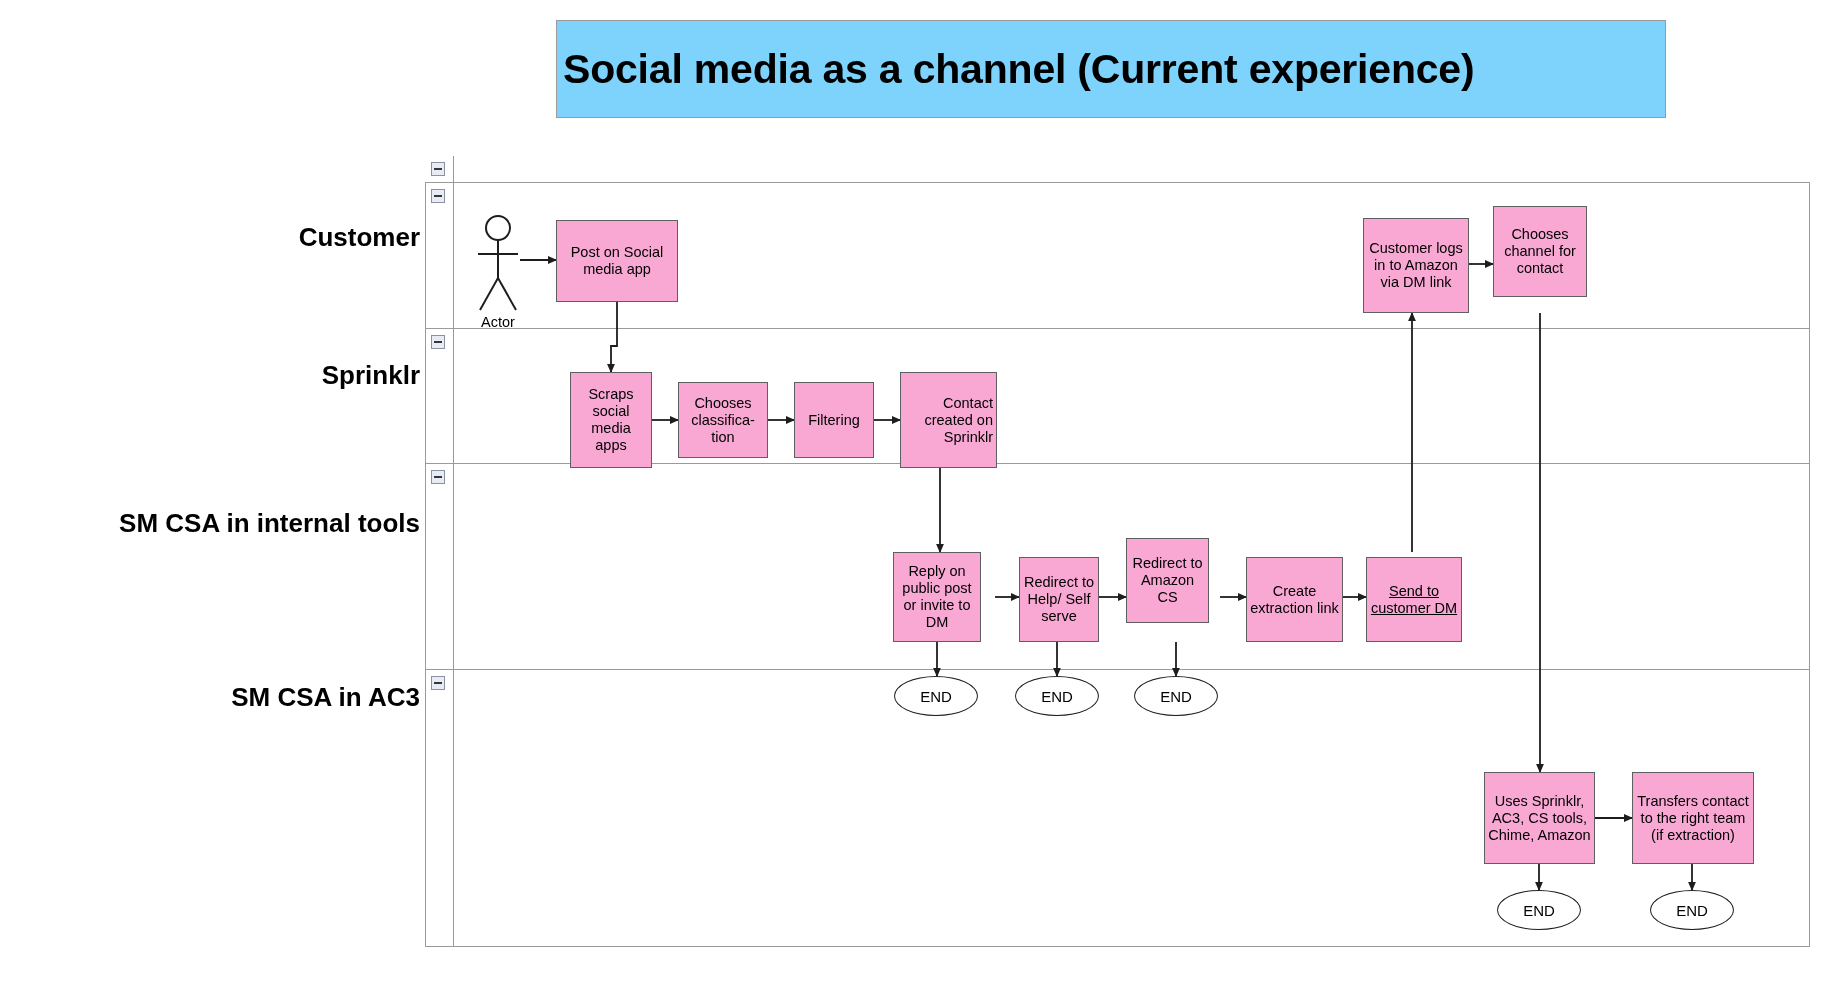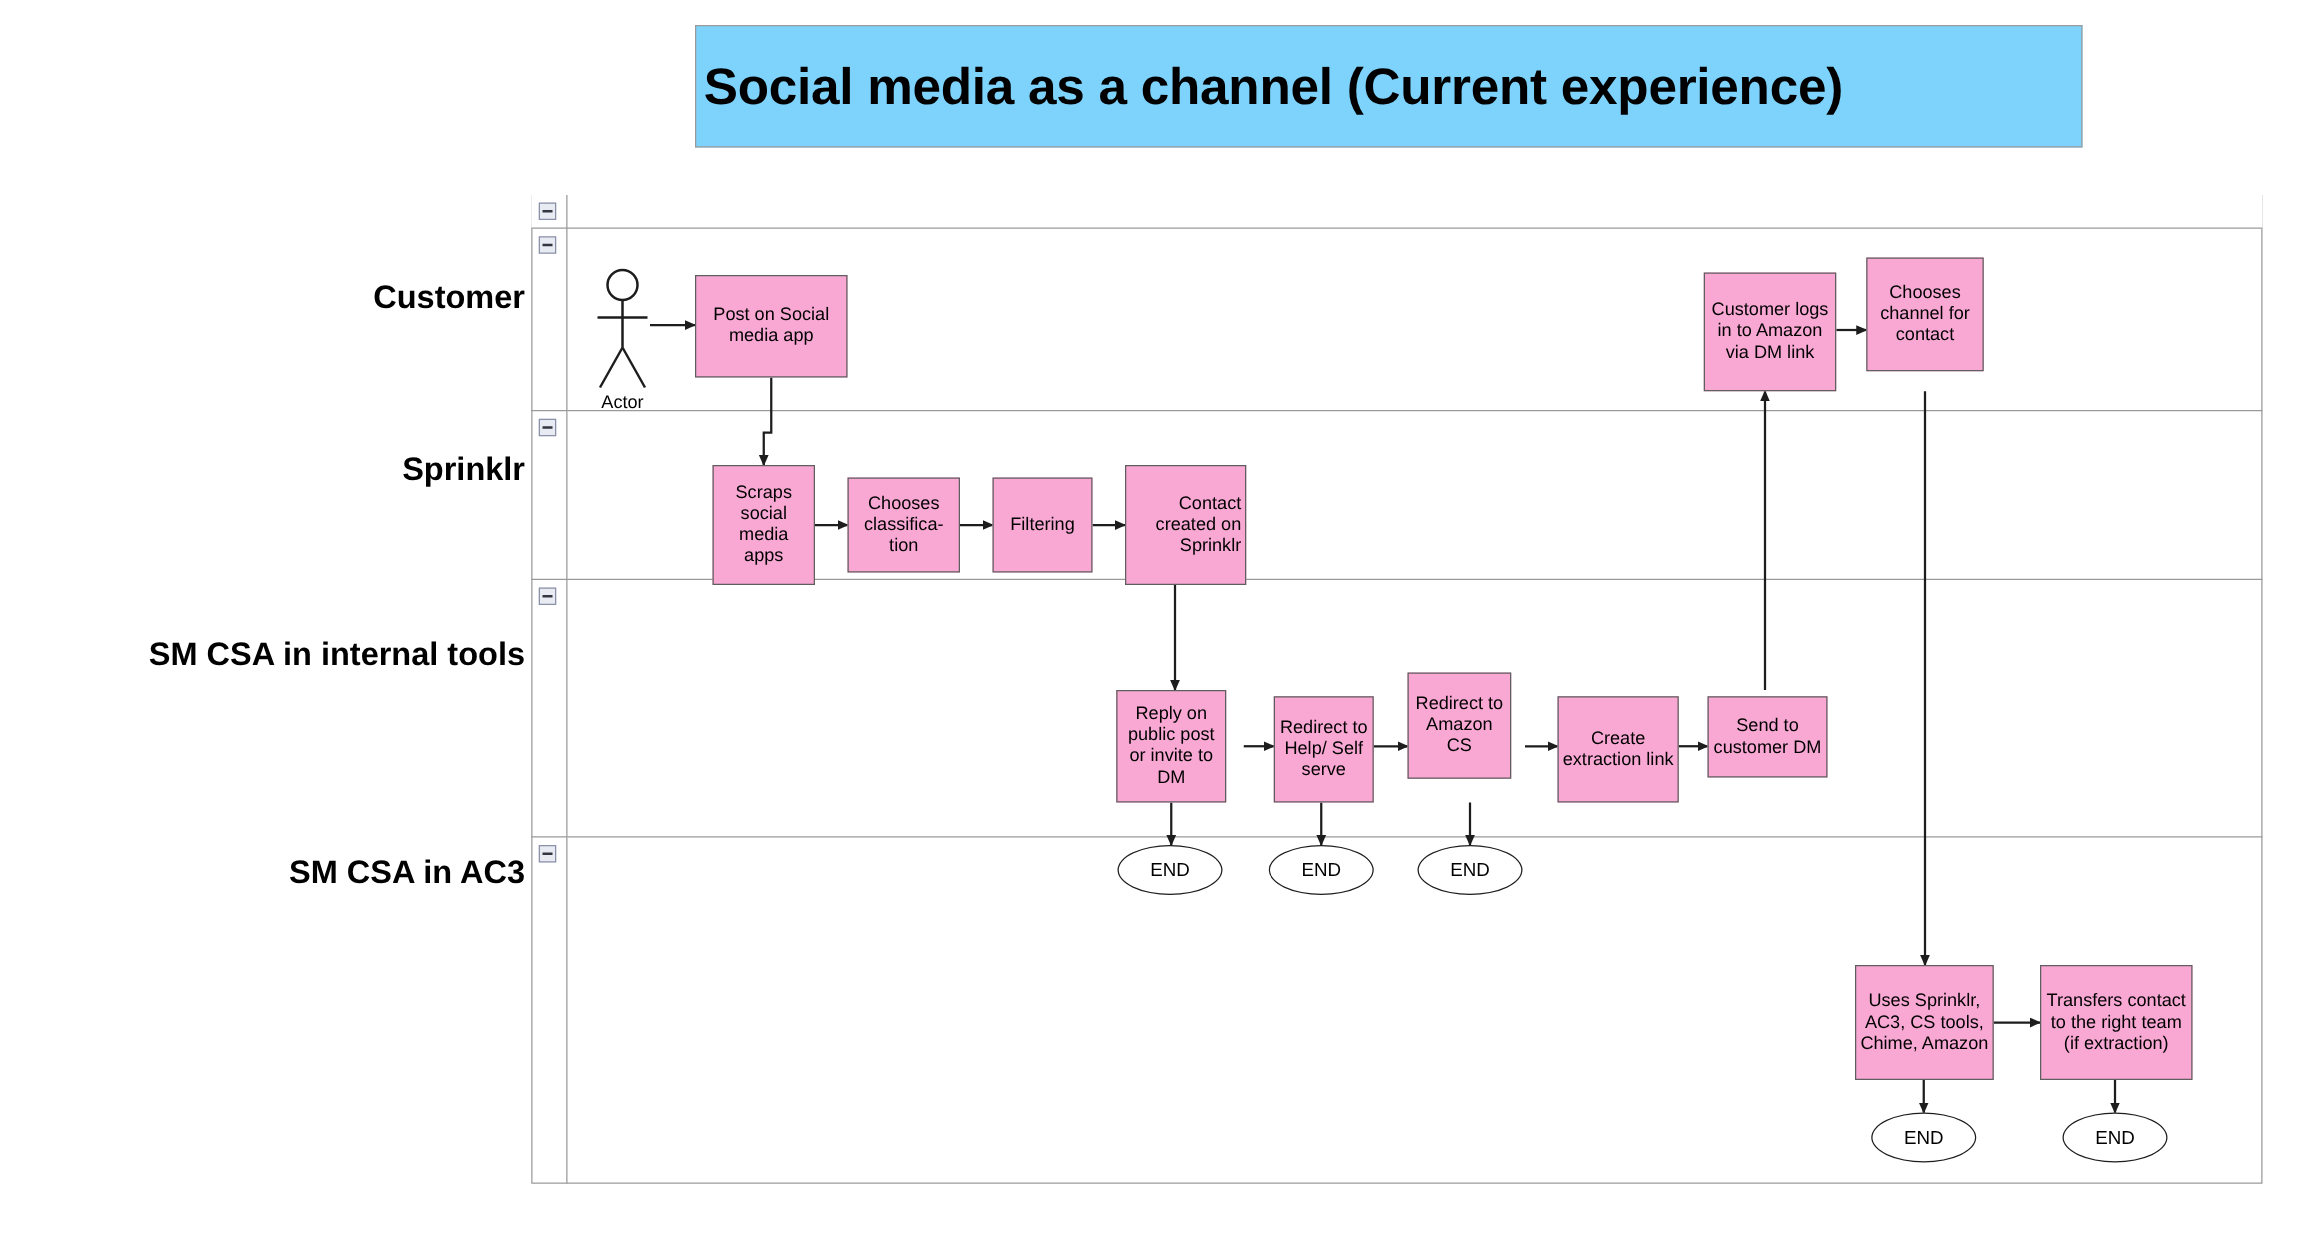--- a/index.html
+++ b/index.html
@@ -266,21 +266,21 @@
 <div class="node" style="left:900px; top:372px; width:97px; height:96px;text-align:right;">Contact created on Sprinklr</div>
 
 <div class="node" style="left:893px; top:552px; width:88px; height:90px;">Reply on public post or invite to DM</div>
 
 <div class="node" style="left:1019px; top:557px; width:80px; height:85px;">Redirect to Help/ Self serve</div>
 
 <div class="node" style="left:1126px; top:538px; width:83px; height:85px;">Redirect to Amazon CS</div>
 
 <div class="node" style="left:1246px; top:557px; width:97px; height:85px;">Create extraction link</div>
 
-<div class="node" style="left:1366px; top:557px; width:96px; height:65px;">Send to customer DM</div>
+<div class="node" style="left:1366px; top:557px; width:96px; height:85px;text-decoration:underline;">Send to customer DM</div>
 
 <div class="end-node" style="left:894px; top:676px; width:84px; height:40px;">END</div>
 <div class="end-node" style="left:1015px; top:676px; width:84px; height:40px;">END</div>
 <div class="end-node" style="left:1134px; top:676px; width:84px; height:40px;">END</div>
 
 <div class="node" style="left:1484px; top:772px; width:111px; height:92px;">Uses Sprinklr, AC3, CS tools, Chime, Amazon</div>
 
 <div class="node" style="left:1632px; top:772px; width:122px; height:92px;">Transfers contact to the right team (if extraction)</div>
 
 <div class="end-node" style="left:1497px; top:890px; width:84px; height:40px;">END</div>

